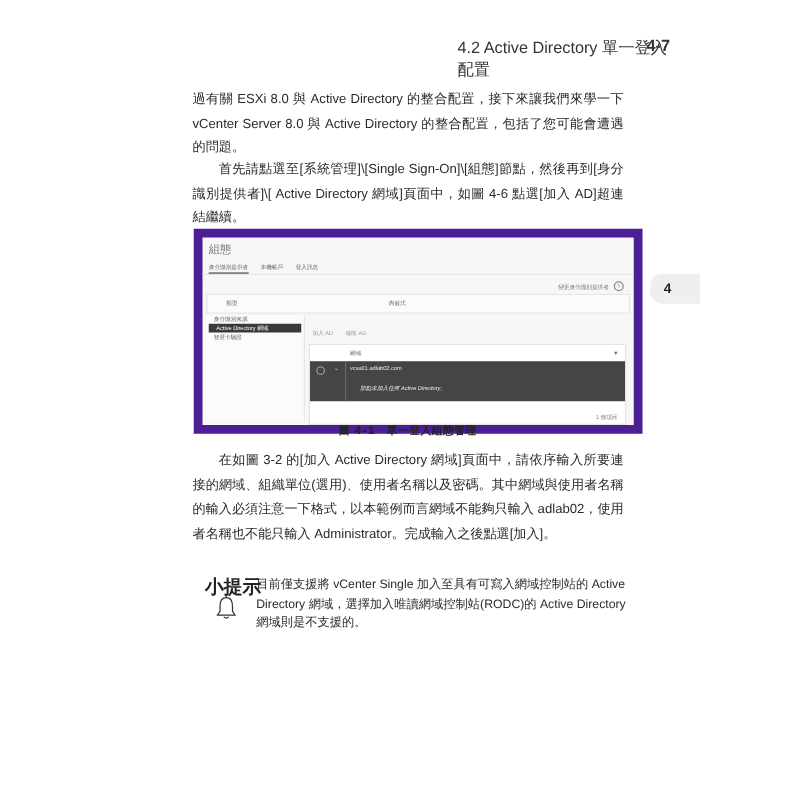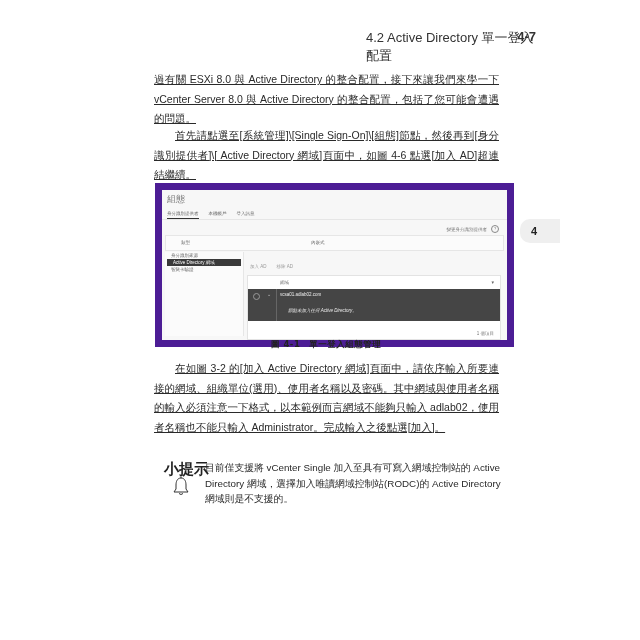--- a/index.html
+++ b/index.html
@@ -3,21 +3,21 @@
 <meta charset="utf-8">
 <style>
   html, body { margin:0; padding:0; }
   body { width:640px; height:640px; background:#ffffff; position:relative; overflow:hidden;
          font-family:"DejaVu Sans", sans-serif; color:#222; }
   .header { position:absolute; top:29px; left:366px; width:170px; height:14px; font-size:13px; color:#333;
             font-family:"Liberation Sans", sans-serif; }
   .header .title { position:absolute; left:0; top:0; }
   .header .pnum { position:absolute; right:0; top:0; font-weight:bold; }
   .para { position:absolute; left:154px; width:345px; font-size:10.5px; line-height:19.5px; color:#2a2a2a;
-          text-align:justify; font-family:"Liberation Sans", "DejaVu Sans", sans-serif;text-decoration:underline; }
+          text-align:justify; font-family:"Liberation Sans", "DejaVu Sans", sans-serif; }
   .p1 { top:70px; }
   .p2 { top:126px; text-indent:21px; }
   .p3 { top:359px; text-indent:21px; }
   .tab4 { position:absolute; left:520px; top:219px; width:40px; height:24px; background:#efefef;
           border-radius:10px 0 0 10px; font-size:11px; font-weight:bold; line-height:24px; text-indent:11px; color:#222;
           font-family:"Liberation Sans", sans-serif; }
 
   
   .shot { position:absolute; left:155px; top:183px; width:345px; height:150px; background:#f7f7f7;
           border:7px solid #4c1d95; font-family:"Liberation Sans", sans-serif; color:#666; }

